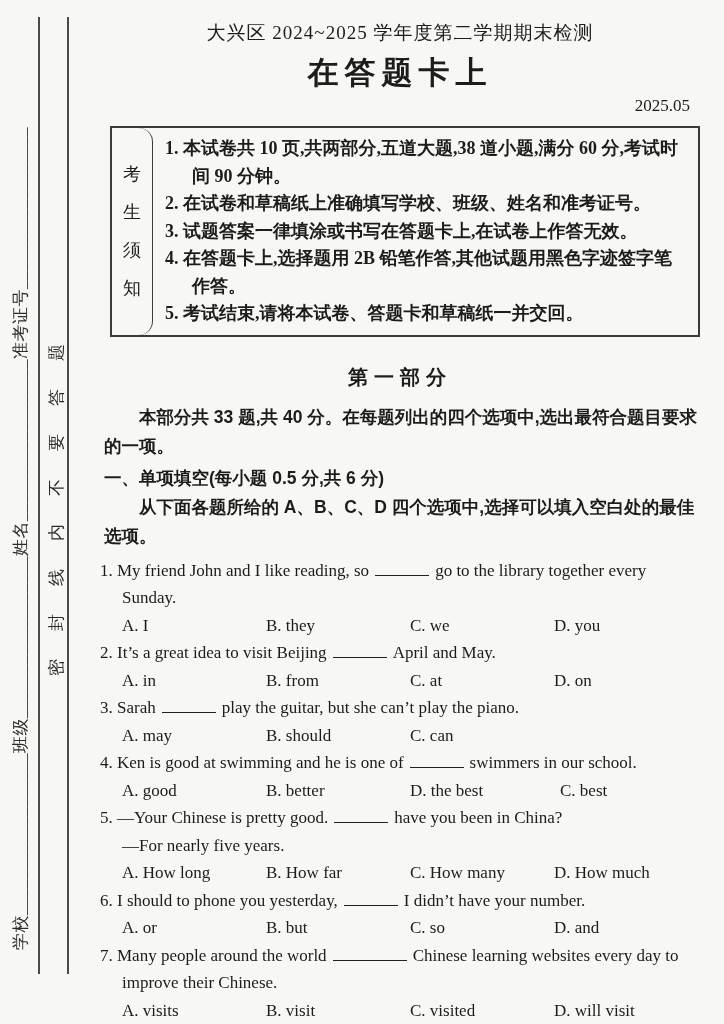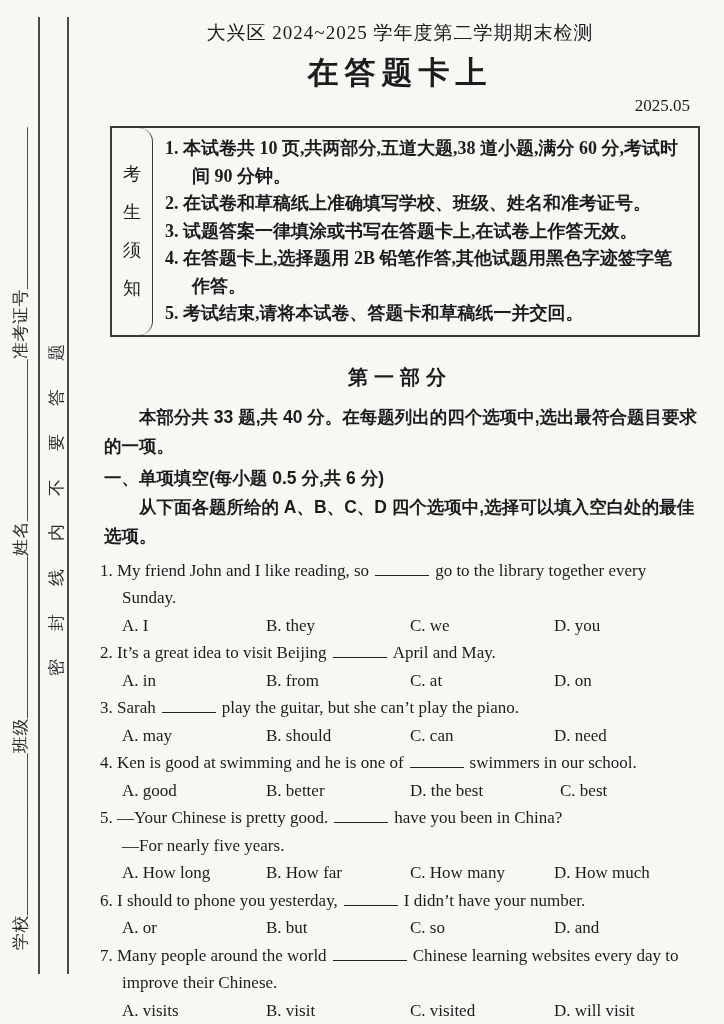--- a/index.html
+++ b/index.html
@@ -136,21 +136,20 @@
 
       <div class="question">
         <div class="q-stem">
           <span>3.</span>
           <span>Sarah</span><span class="blank"></span><span>play the guitar, but she can’t play the piano.</span>
         </div>
         <div class="q-options">
           <span class="opt">A. may</span>
           <span class="opt">B. should</span>
           <span class="opt">C. can</span>
-          <span class="opt last">D. need</span>
         </div>
       </div>
 
       <div class="question">
         <div class="q-stem">
           <span>4.</span>
           <span>Ken is good at swimming and he is one of</span><span class="blank"></span><span>swimmers in our school.</span>
         </div>
         <div class="q-options">
           <span class="opt">A. good</span>

